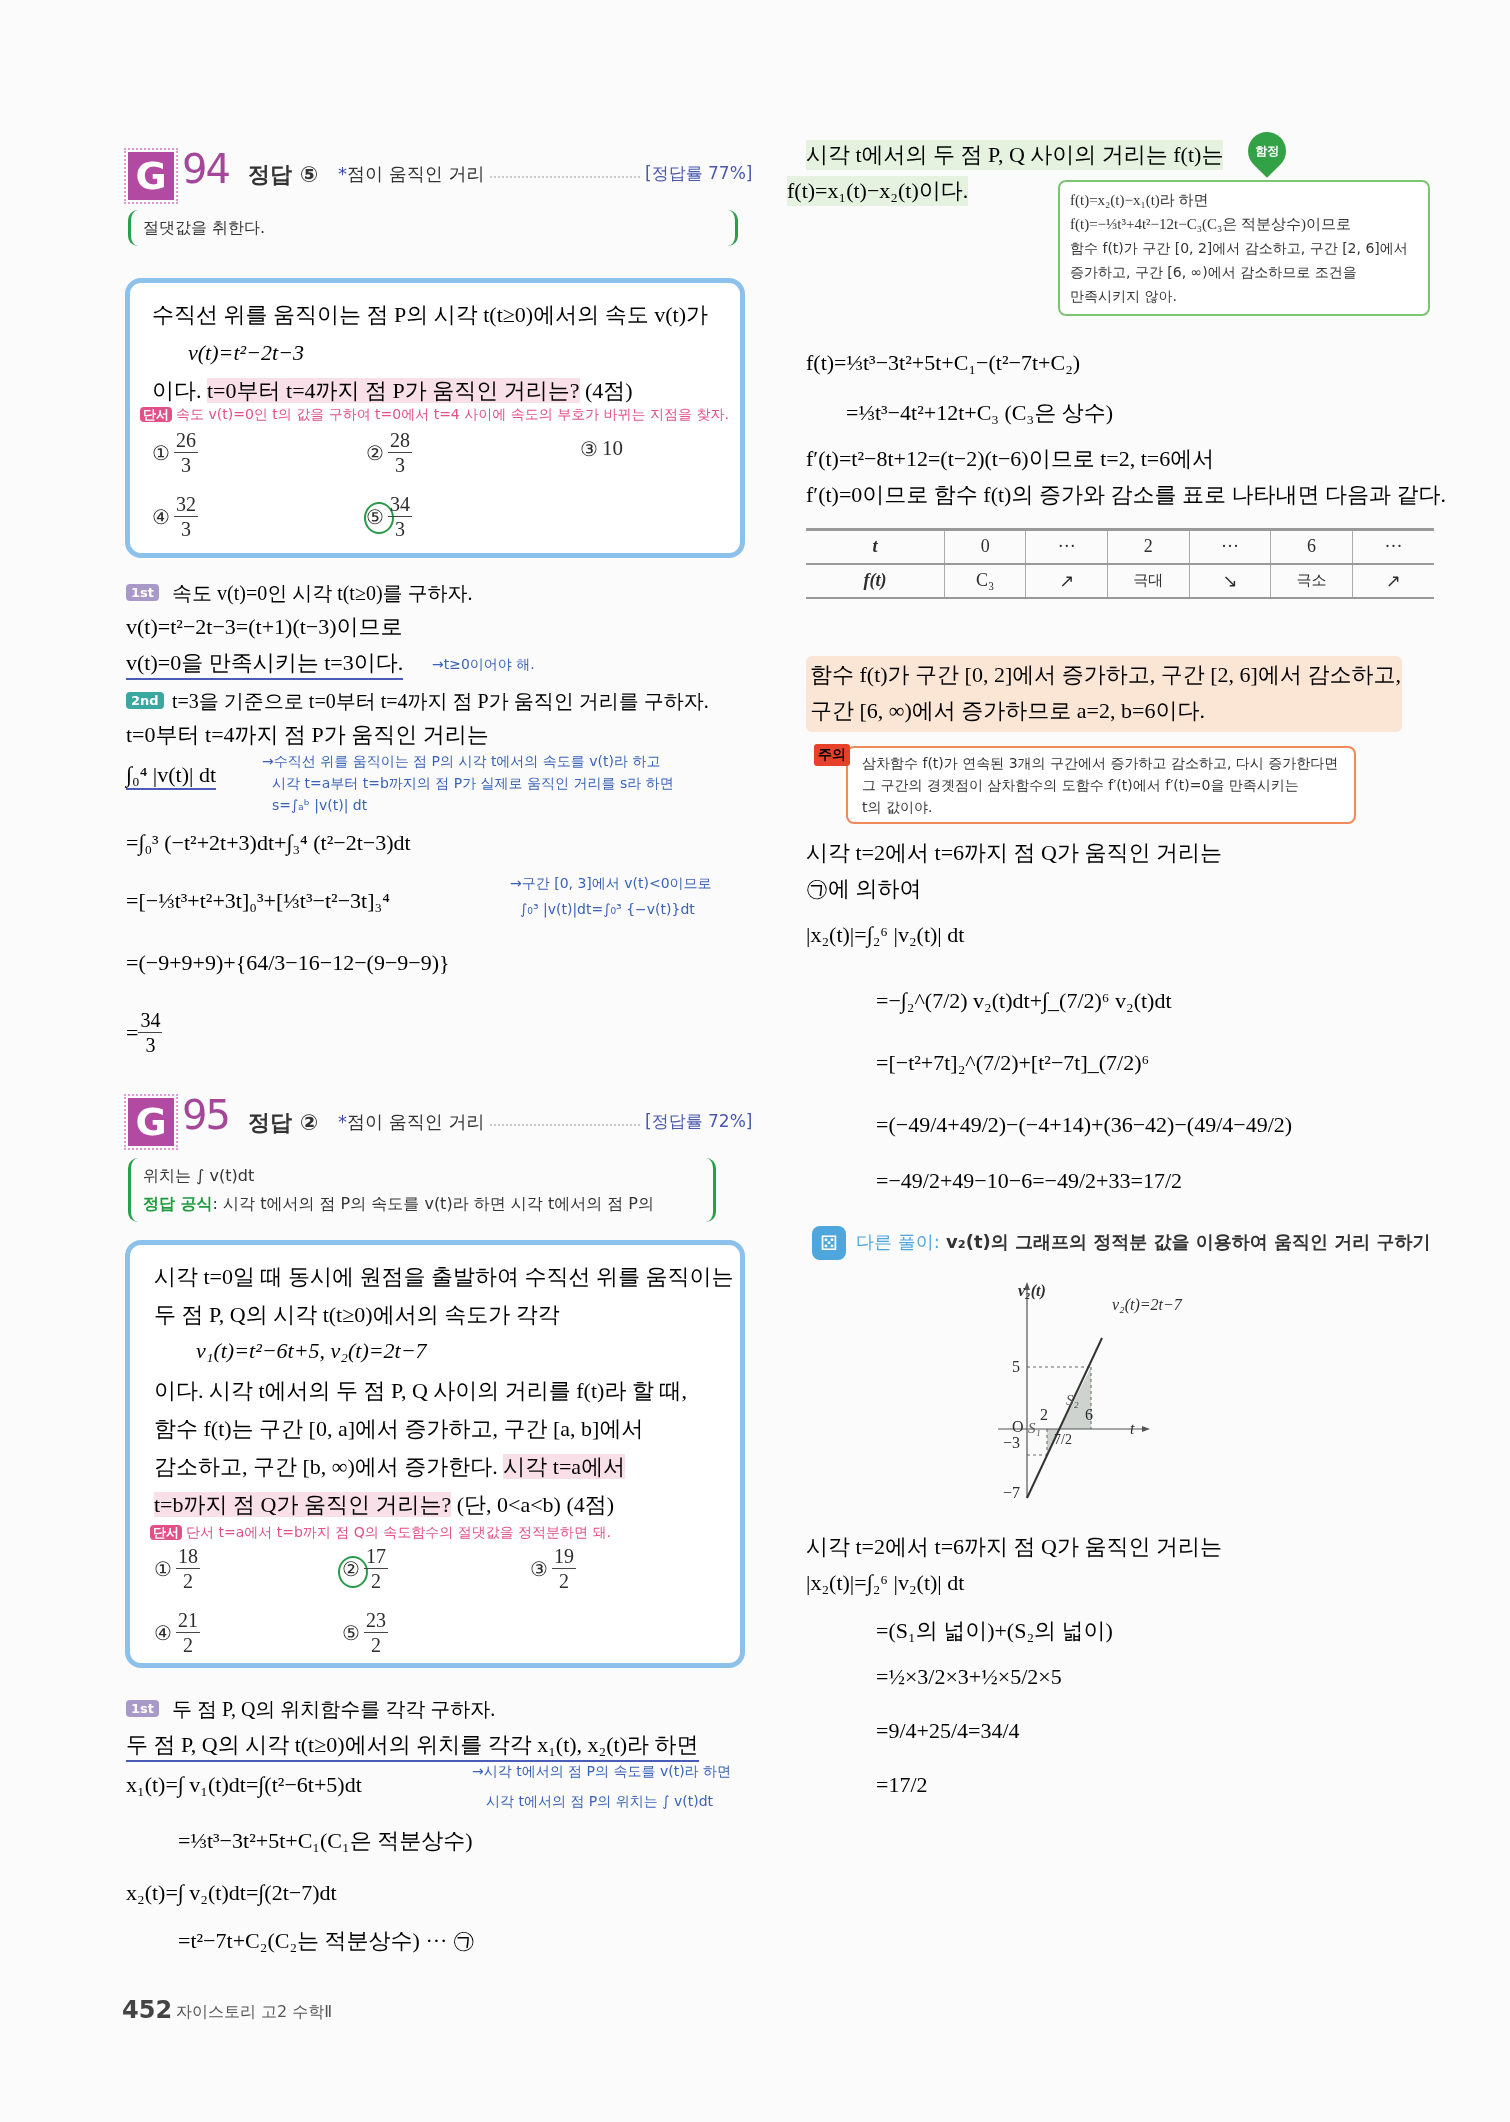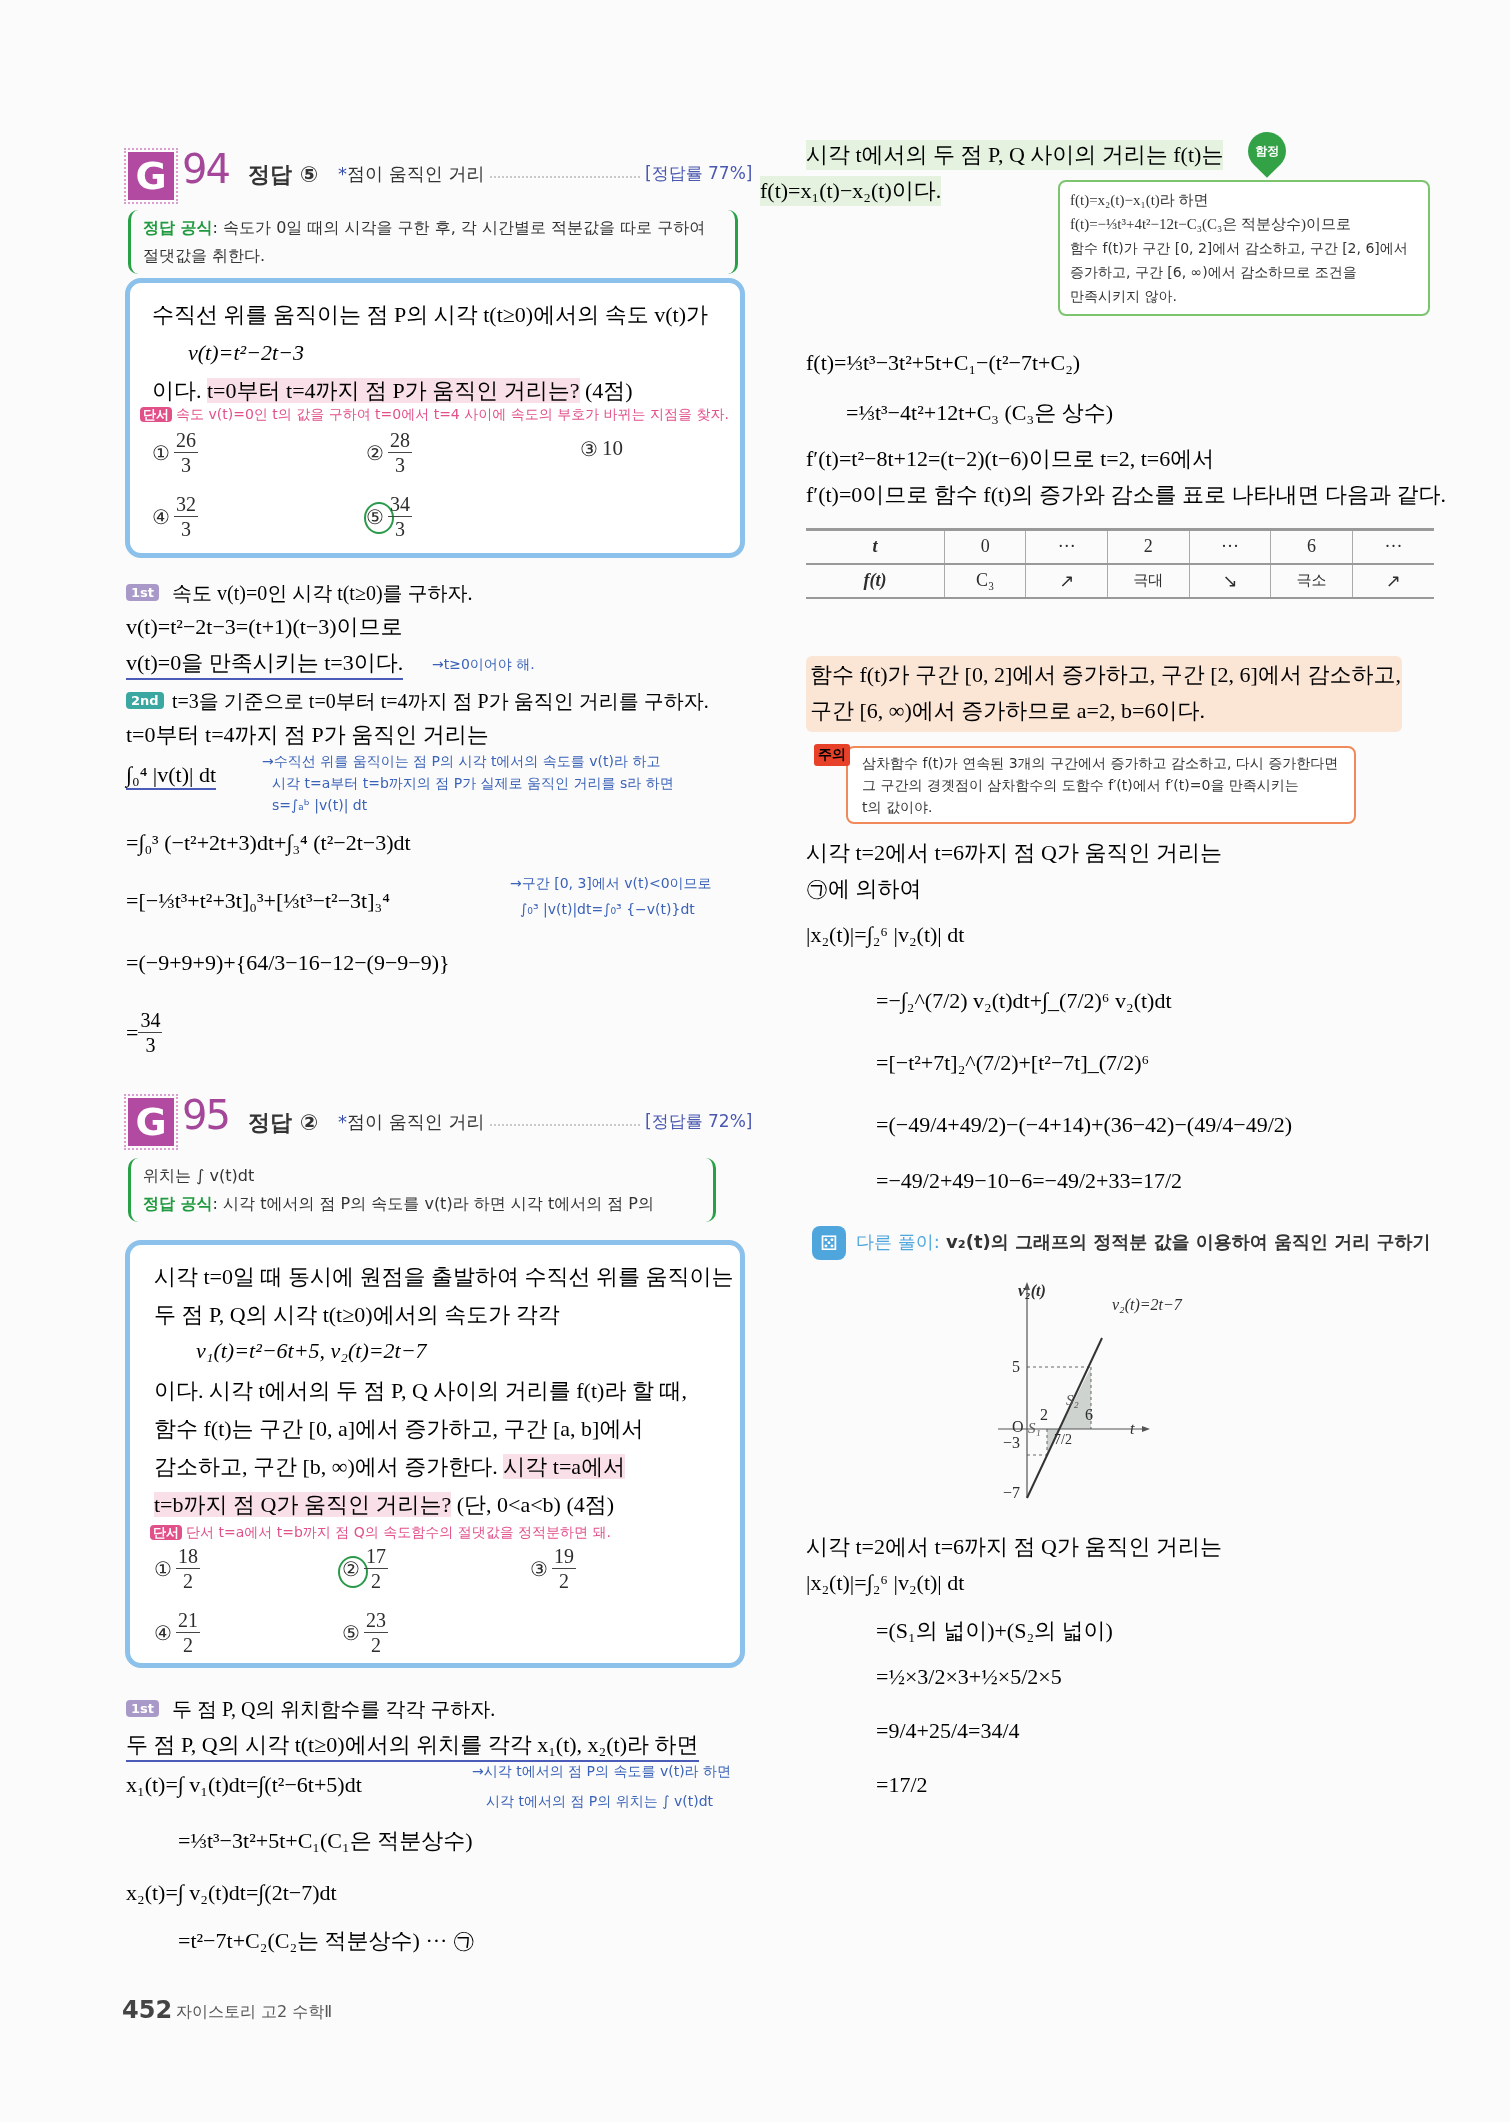--- a/index.html
+++ b/index.html
@@ -66,21 +66,20 @@
 <body>
 
 <div class="abs g-badge" style="left:128px;top:152px;">G</div>
 <div class="abs g-num" style="left:182px;top:146px;">94</div>
 <div class="abs ans-label" style="left:248px;top:160px;">정답 ⑤</div>
 <div class="abs topic" style="left:338px;top:162px;"><span class="star">*</span><span>점이 움직인 거리</span></div>
 <div class="abs dotfill" style="left:490px;top:176px;width:150px;"></div>
 <div class="abs rate" style="left:645px;top:162px;">[정답률 77%]</div>
 
 <div class="abs formula-box" style="left:128px;top:210px;width:610px;">
-  <div><span class="key">정답 공식</span><span>: 속도가 0일 때의 시각을 구한 후, 각 시간별로 적분값을 따로 구하여</span></div>
   <div>절댓값을 취한다.</div>
 </div>
 
 <div class="abs q-box" style="left:125px;top:278px;width:620px;height:280px;"></div>
 <div class="line" style="left:152px;top:300px;">수직선 위를 움직이는 점 P의 시각 t(t≥0)에서의 속도 v(t)가</div>
 <div class="line it" style="left:188px;top:340px;">v(t)=t²−2t−3</div>
 <div class="line" style="left:152px;top:376px;"><span>이다. </span><span class="hl-pink">t=0부터 t=4까지 점 P가 움직인 거리는?</span><span> (4점)</span></div>
 <div class="abs hint" style="left:140px;top:406px;"><span class="hint-tag">단서</span><span>속도 v(t)=0인 t의 값을 구하여 t=0에서 t=4 사이에 속도의 부호가 바뀌는 지점을 찾자.</span></div>
 
 <div class="choice" style="left:152px;top:430px;">
@@ -211,21 +210,21 @@
 <div class="line" style="left:126px;top:1772px;">x₁(t)=∫ v₁(t)dt=∫(t²−6t+5)dt</div>
 <div class="abs note-blue" style="left:472px;top:1756px;line-height:30px;">
   <div>→<span>시각 t에서의 점 P의 속도를 v(t)라 하면</span></div>
   <div style="padding-left:14px;">시각 t에서의 점 P의 위치는 ∫ v(t)dt</div>
 </div>
 <div class="line" style="left:178px;top:1826px;">=⅓t³−3t²+5t+C₁(C₁은 적분상수)</div>
 <div class="line" style="left:126px;top:1880px;">x₂(t)=∫ v₂(t)dt=∫(2t−7)dt</div>
 <div class="line" style="left:178px;top:1926px;">=t²−7t+C₂(C₂는 적분상수) ··· ㉠</div>
 
 <div class="line hl-green" style="left:806px;top:140px;">시각 t에서의 두 점 P, Q 사이의 거리는 f(t)는</div>
-<div class="line hl-green" style="left:760px;top:176px;">f(t)=x₁(t)−x₂(t)이다.</div>
+<div class="line hl-green" style="left:787px;top:176px;">f(t)=x₁(t)−x₂(t)이다.</div>
 <div class="abs trap-pin" style="left:1248px;top:132px;">
     <span>함정</span>
   </div>
 <div class="abs trap-box" style="left:1058px;top:180px;width:372px;">
   <div>f(t)=x₂(t)−x₁(t)라 하면</div>
   <div>f(t)=−⅓t³+4t²−12t−C₃(C₃은 적분상수)이므로</div>
   <div class="sans" style="font-size:14px;">함수 f(t)가 구간 [0, 2]에서 감소하고, 구간 [2, 6]에서</div>
   <div class="sans" style="font-size:14px;">증가하고, 구간 [6, ∞)에서 감소하므로 조건을</div>
   <div class="sans" style="font-size:14px;">만족시키지 않아.</div>
 </div>

